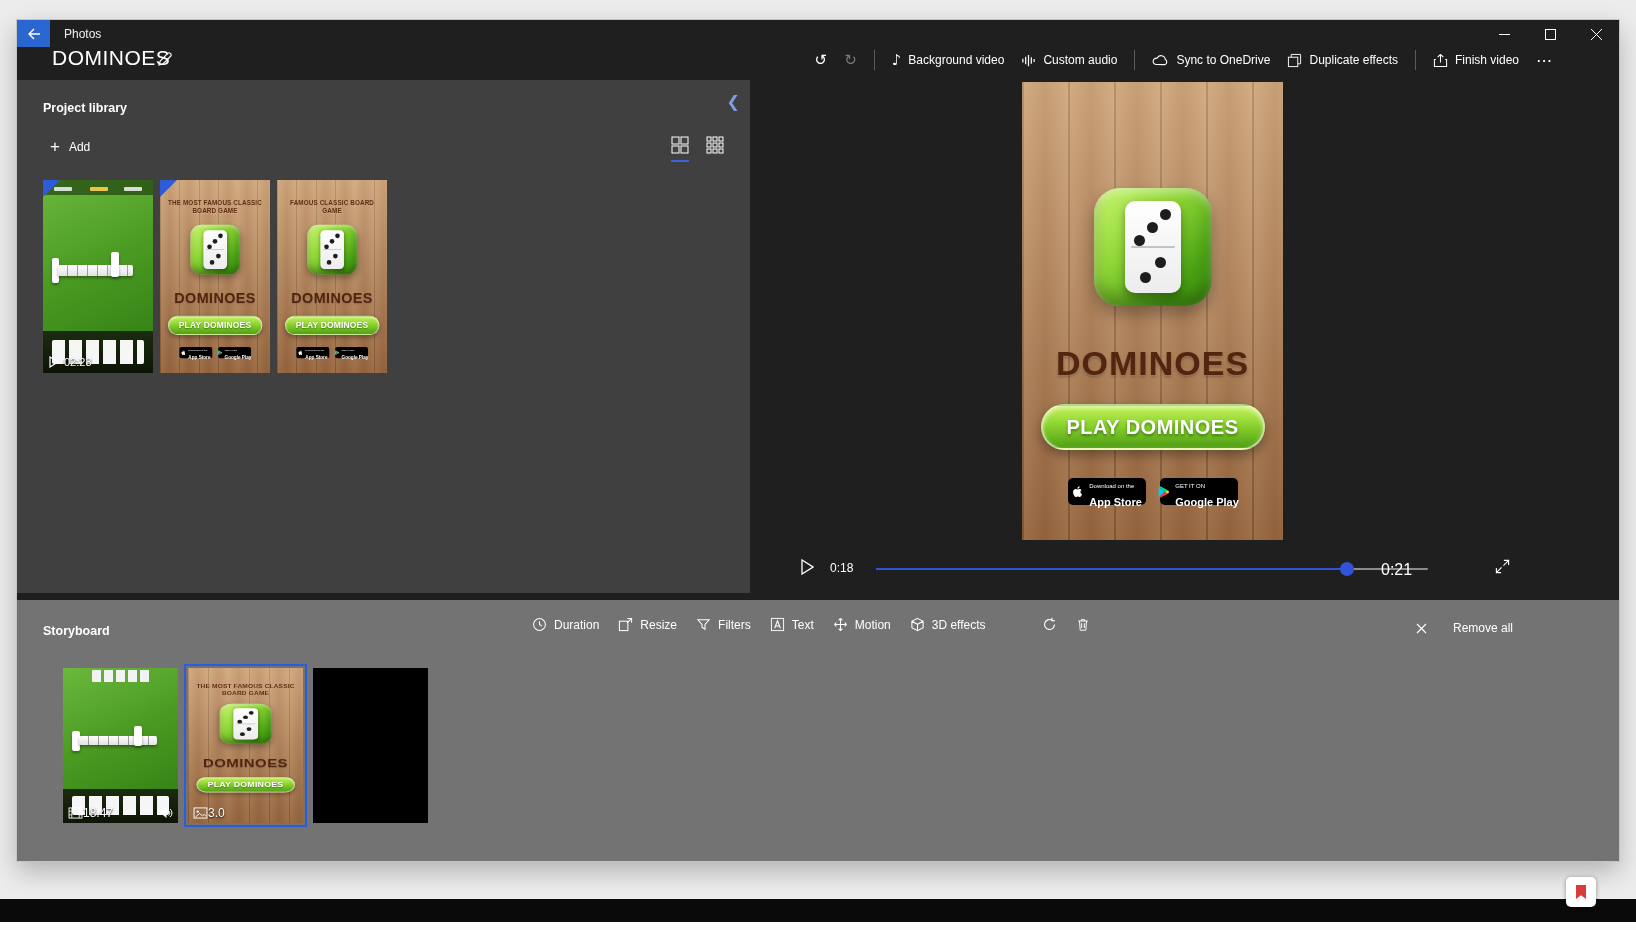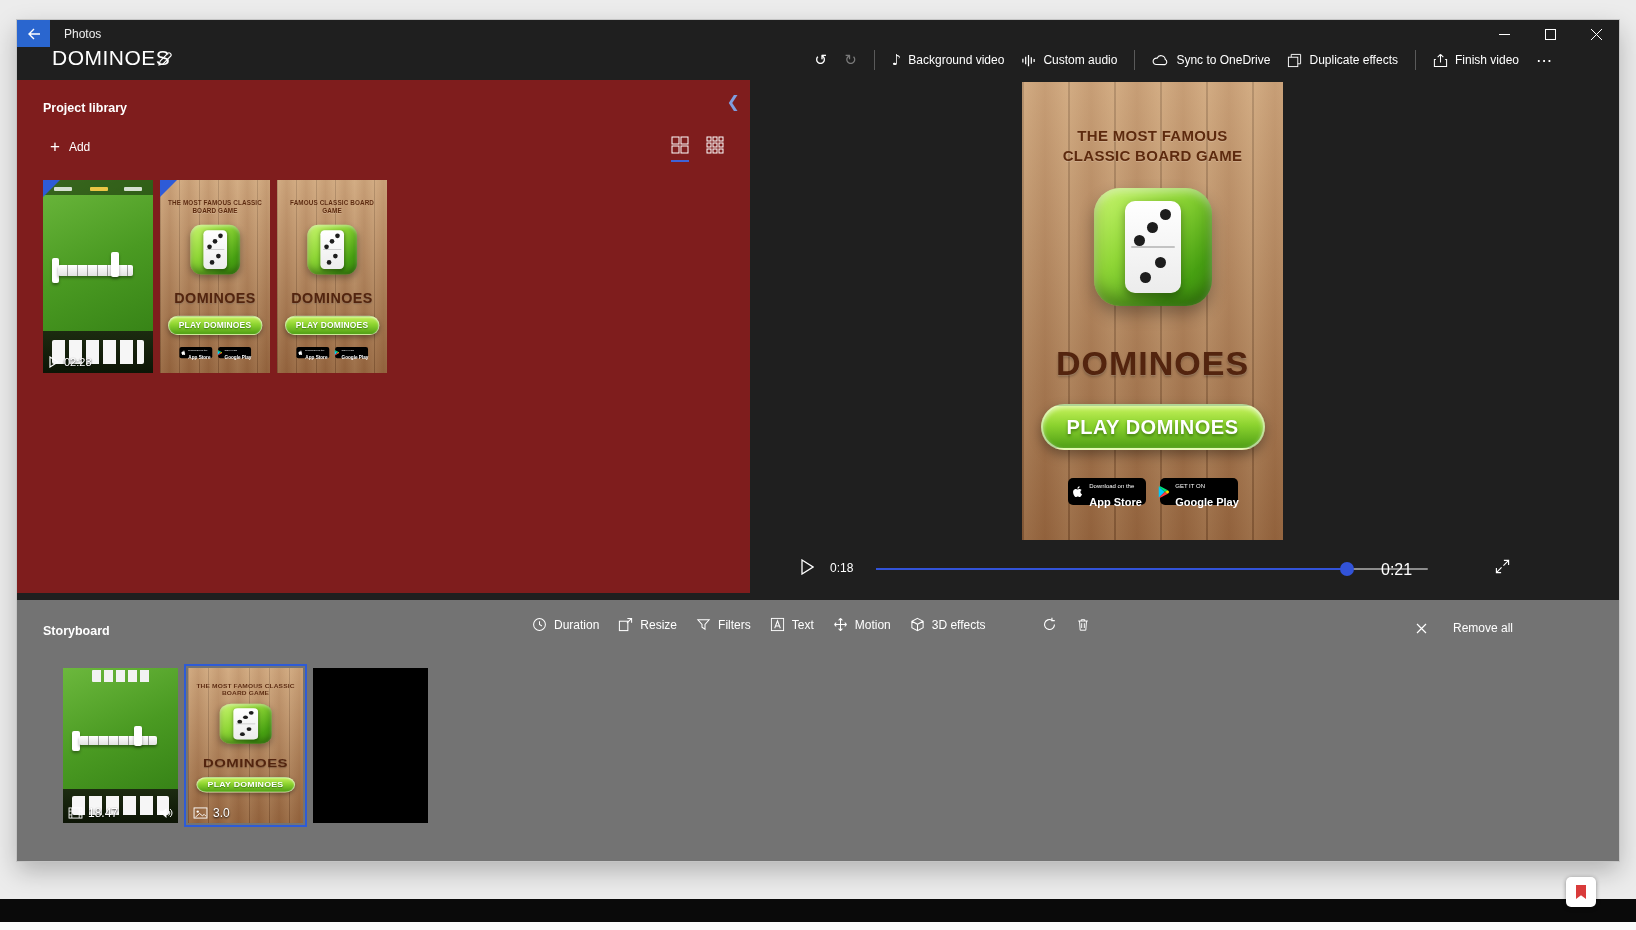--- a/index.html
+++ b/index.html
@@ -24,21 +24,21 @@
 
   
   .top-toolbar{position:absolute;top:30px;right:66px;display:flex;align-items:center;gap:17px;font-size:12px;white-space:nowrap}
   .tool-item{display:flex;align-items:center;gap:7px}
   .tb-divider{width:1px;height:20px;background:#5a5a5a}
   .glyph{font-family:"DejaVu Sans",sans-serif;font-size:15px;line-height:1}
   .glyph.dim{color:#7a7a7a}
   .more-glyph{font-family:"DejaVu Sans",sans-serif;font-size:16px;letter-spacing:1px}
 
   
-  .library{position:absolute;left:0;top:60px;width:733px;height:513px;background:#7f1d1d}
+  .library{position:absolute;left:0;top:60px;width:733px;height:513px;background:#404040}
   .library-title{position:absolute;left:26px;top:21px;font-size:12.5px;font-weight:700}
   .collapse-btn{position:absolute;right:10px;top:12px;color:#7f9ee0;font-size:16px;
     font-family:"DejaVu Sans",sans-serif}
   .add-btn{position:absolute;left:33px;top:60px;display:flex;gap:9px;align-items:center;font-size:12px}
   .plus-glyph{font-size:17px;line-height:14px;font-weight:400}
   .view-toggles{position:absolute;right:26px;top:56px;display:flex;gap:17px}
   .view-toggle{padding-bottom:6px}
   .view-toggle.active{border-bottom:2px solid #3f62d8}
   .thumb-row{position:absolute;left:26px;top:100px;display:flex;gap:7px}
   .thumb{width:110px;height:193px;position:relative;overflow:hidden;background:#000;flex:none}
@@ -121,21 +121,21 @@
   .storyboard{position:absolute;left:0;top:580px;width:1602px;height:261px;background:#737373}
   .sb-title{position:absolute;left:26px;top:24px;font-size:12.5px;font-weight:700}
   .sb-tools{position:absolute;left:515px;top:17px;display:flex;align-items:center;gap:19px;font-size:12px;white-space:nowrap}
   .sb-tool{display:flex;align-items:center;gap:7px}
   .sb-gap{width:18px}
   .remove-all{position:absolute;right:106px;top:21px;display:flex;gap:26px;align-items:center;font-size:12px}
   .clip-row{position:absolute;left:46px;top:68px;display:flex;gap:10px;align-items:flex-start}
   .clip{width:115px;height:155px;position:relative;overflow:hidden;background:#000;flex:none}
   .clip.selected{outline:2px solid #2e5bd7;outline-offset:2px}
   .clip .promo{transform:scale(0.4406,0.3384);transform-origin:0 0}
-  .clip-meta{position:absolute;left:5px;right:5px;bottom:3px;display:flex;align-items:center;gap:5px;
+  .clip-meta{position:absolute;left:5px;right:5px;bottom:3px;display:flex;align-items:center;
     font-size:12px;text-shadow:0 1px 2px #000;z-index:4}
   .clip-meta .spacer{flex:1}
 
   
   .bottom-black{position:absolute;left:0;top:899px;width:1636px;height:23px;background:#0a0a0a}
   .page-bottom-white{position:absolute;left:0;top:922px;width:1636px;height:8px;background:#fbfbfb}
   .bookmark-overlay{position:absolute;left:1566px;top:877px;width:30px;height:30px;background:#fff;
     border-radius:5px;box-shadow:0 1px 4px rgba(0,0,0,.4);display:flex;align-items:center;justify-content:center;z-index:9}
 </style>
 </head>
@@ -370,24 +370,20 @@
               <span class="badge-txt"><span class="badge-tag" data-interactable="false">GET IT ON</span><br><span class="badge-name" data-interactable="false">Google Play</span></span>
             </div>
           </div>
         </div>
       </div>
     </div>
   </div>
 
   <div class="preview" data-interactable="true">
     <div class="promo" data-interactable="false">
-      <div class="headline-wrap" data-interactable="false">
-        <div data-interactable="false">THE MOST FAMOUS</div>
-        <div data-interactable="false">CLASSIC BOARD GAME</div>
-      </div>
       <div class="domino-badge" data-interactable="false">
         <div class="domino-tile" data-interactable="false">
           <div class="tile-mid" data-interactable="false"></div>
           <div class="pips-top" data-interactable="false"></div>
           <div class="pips-bottom" data-interactable="false"></div>
         </div>
       </div>
       <div class="promo-title" data-interactable="false">DOMINOES</div>
       <div class="promo-cta" data-interactable="false">PLAY DOMINOES</div>
       <div class="store-badges" data-interactable="false">

